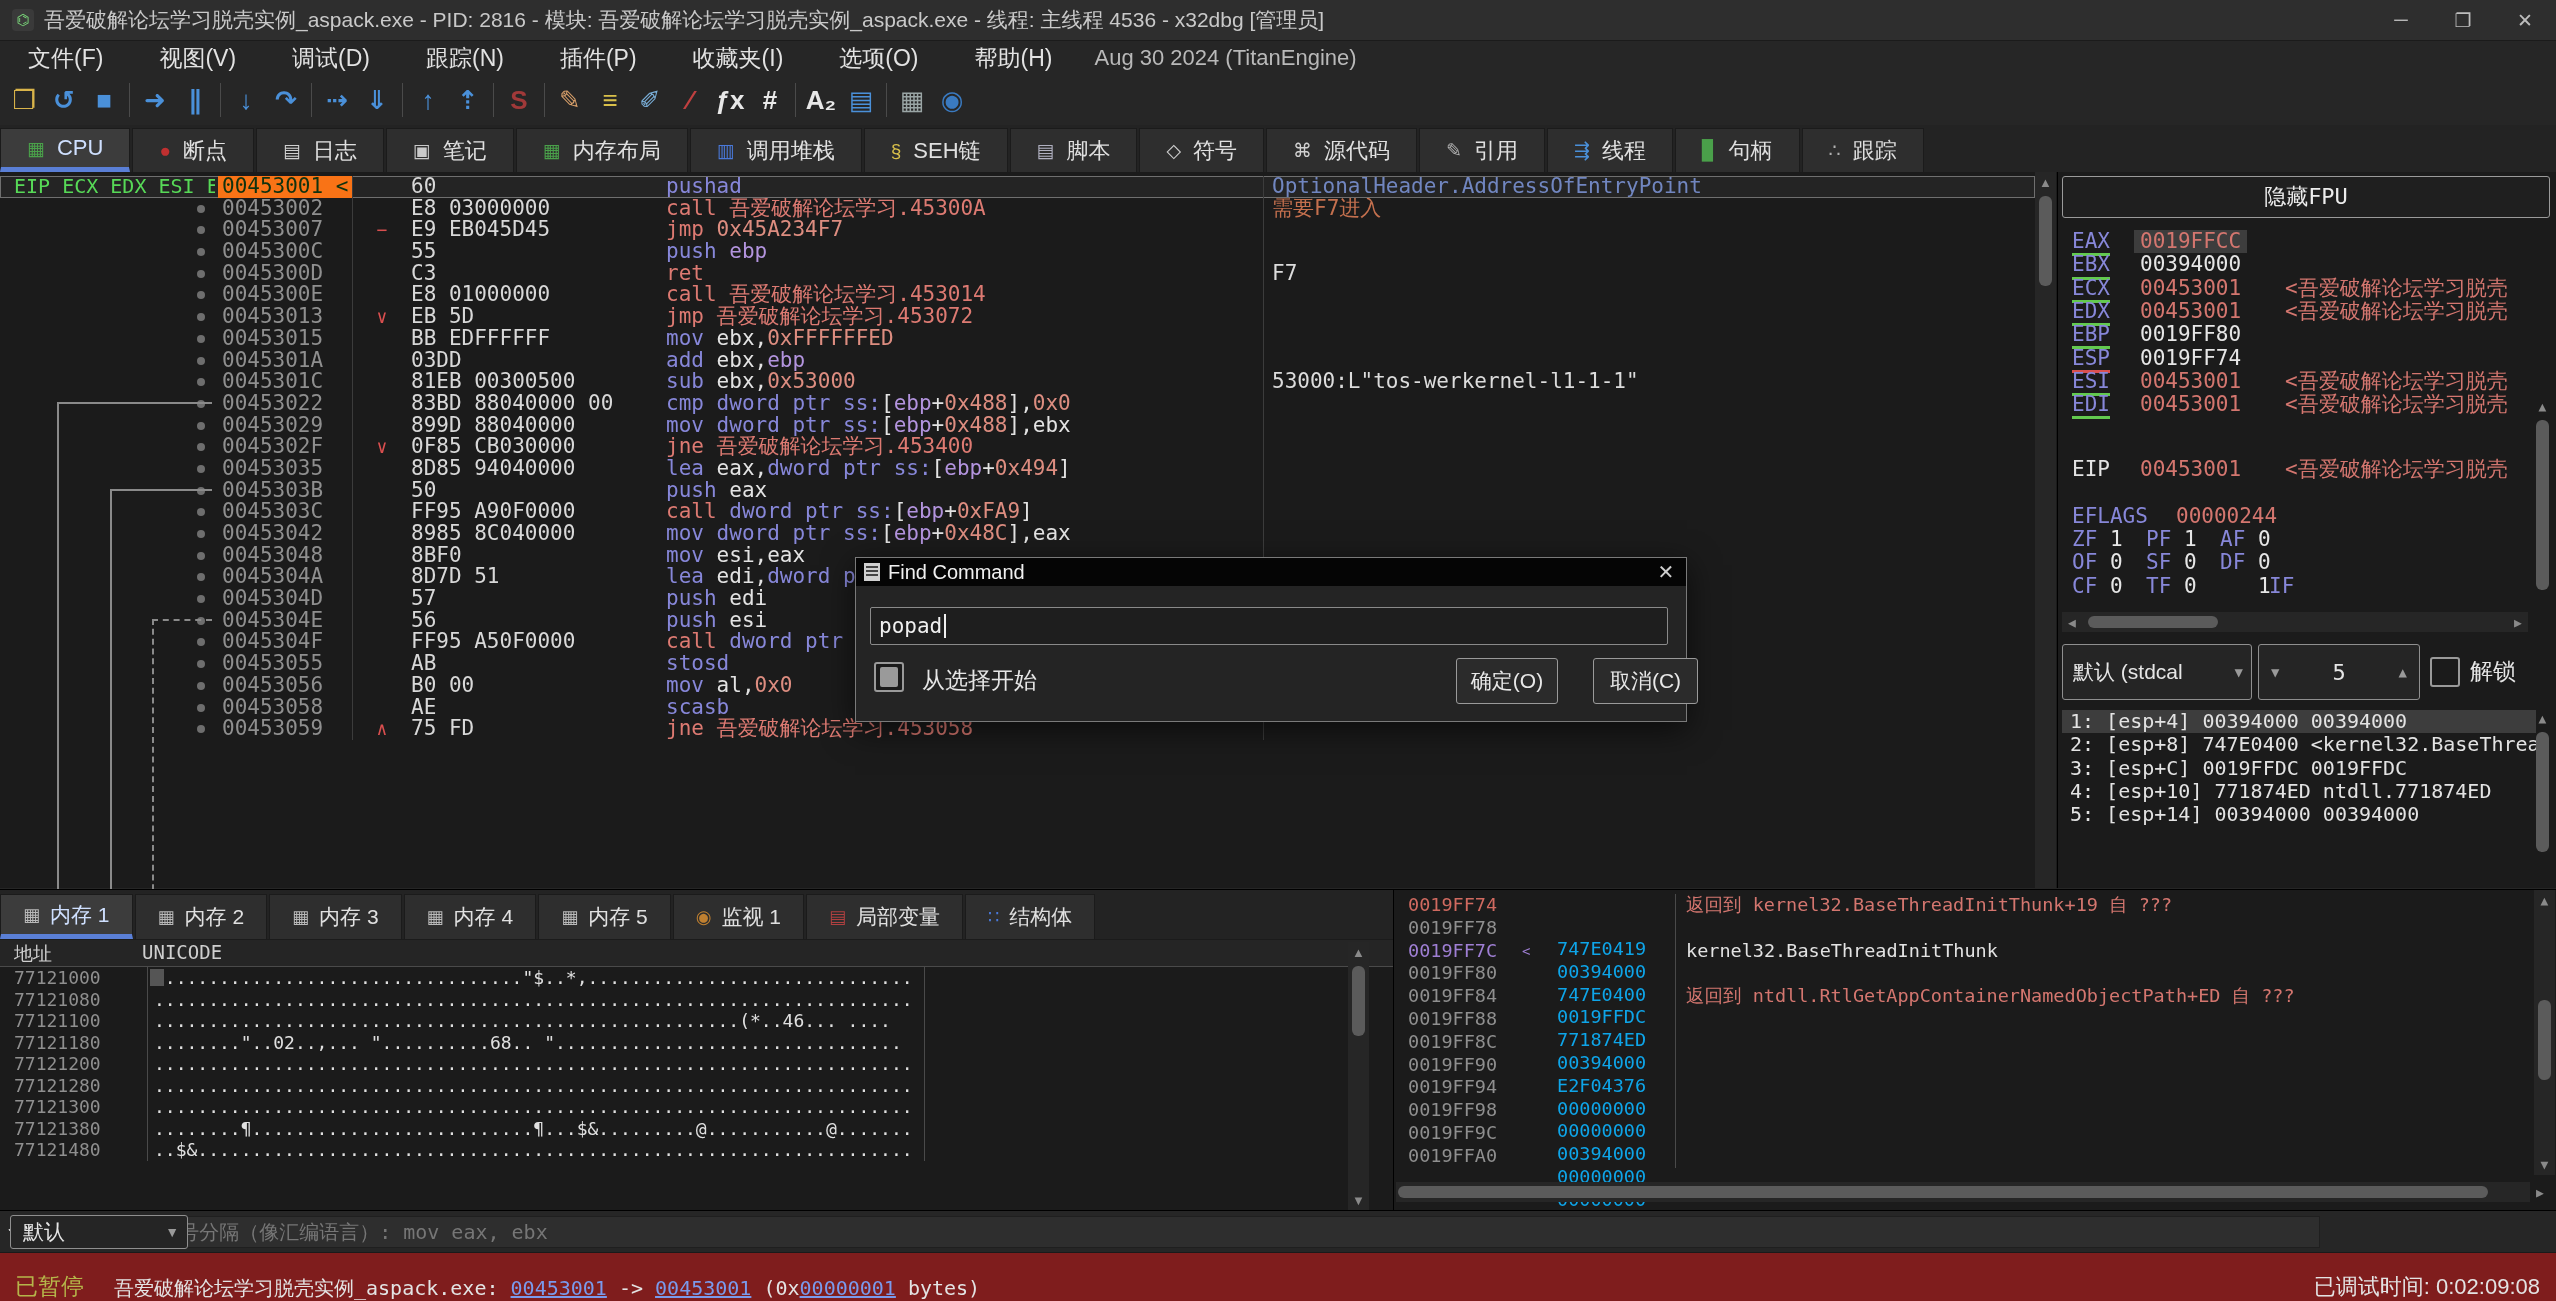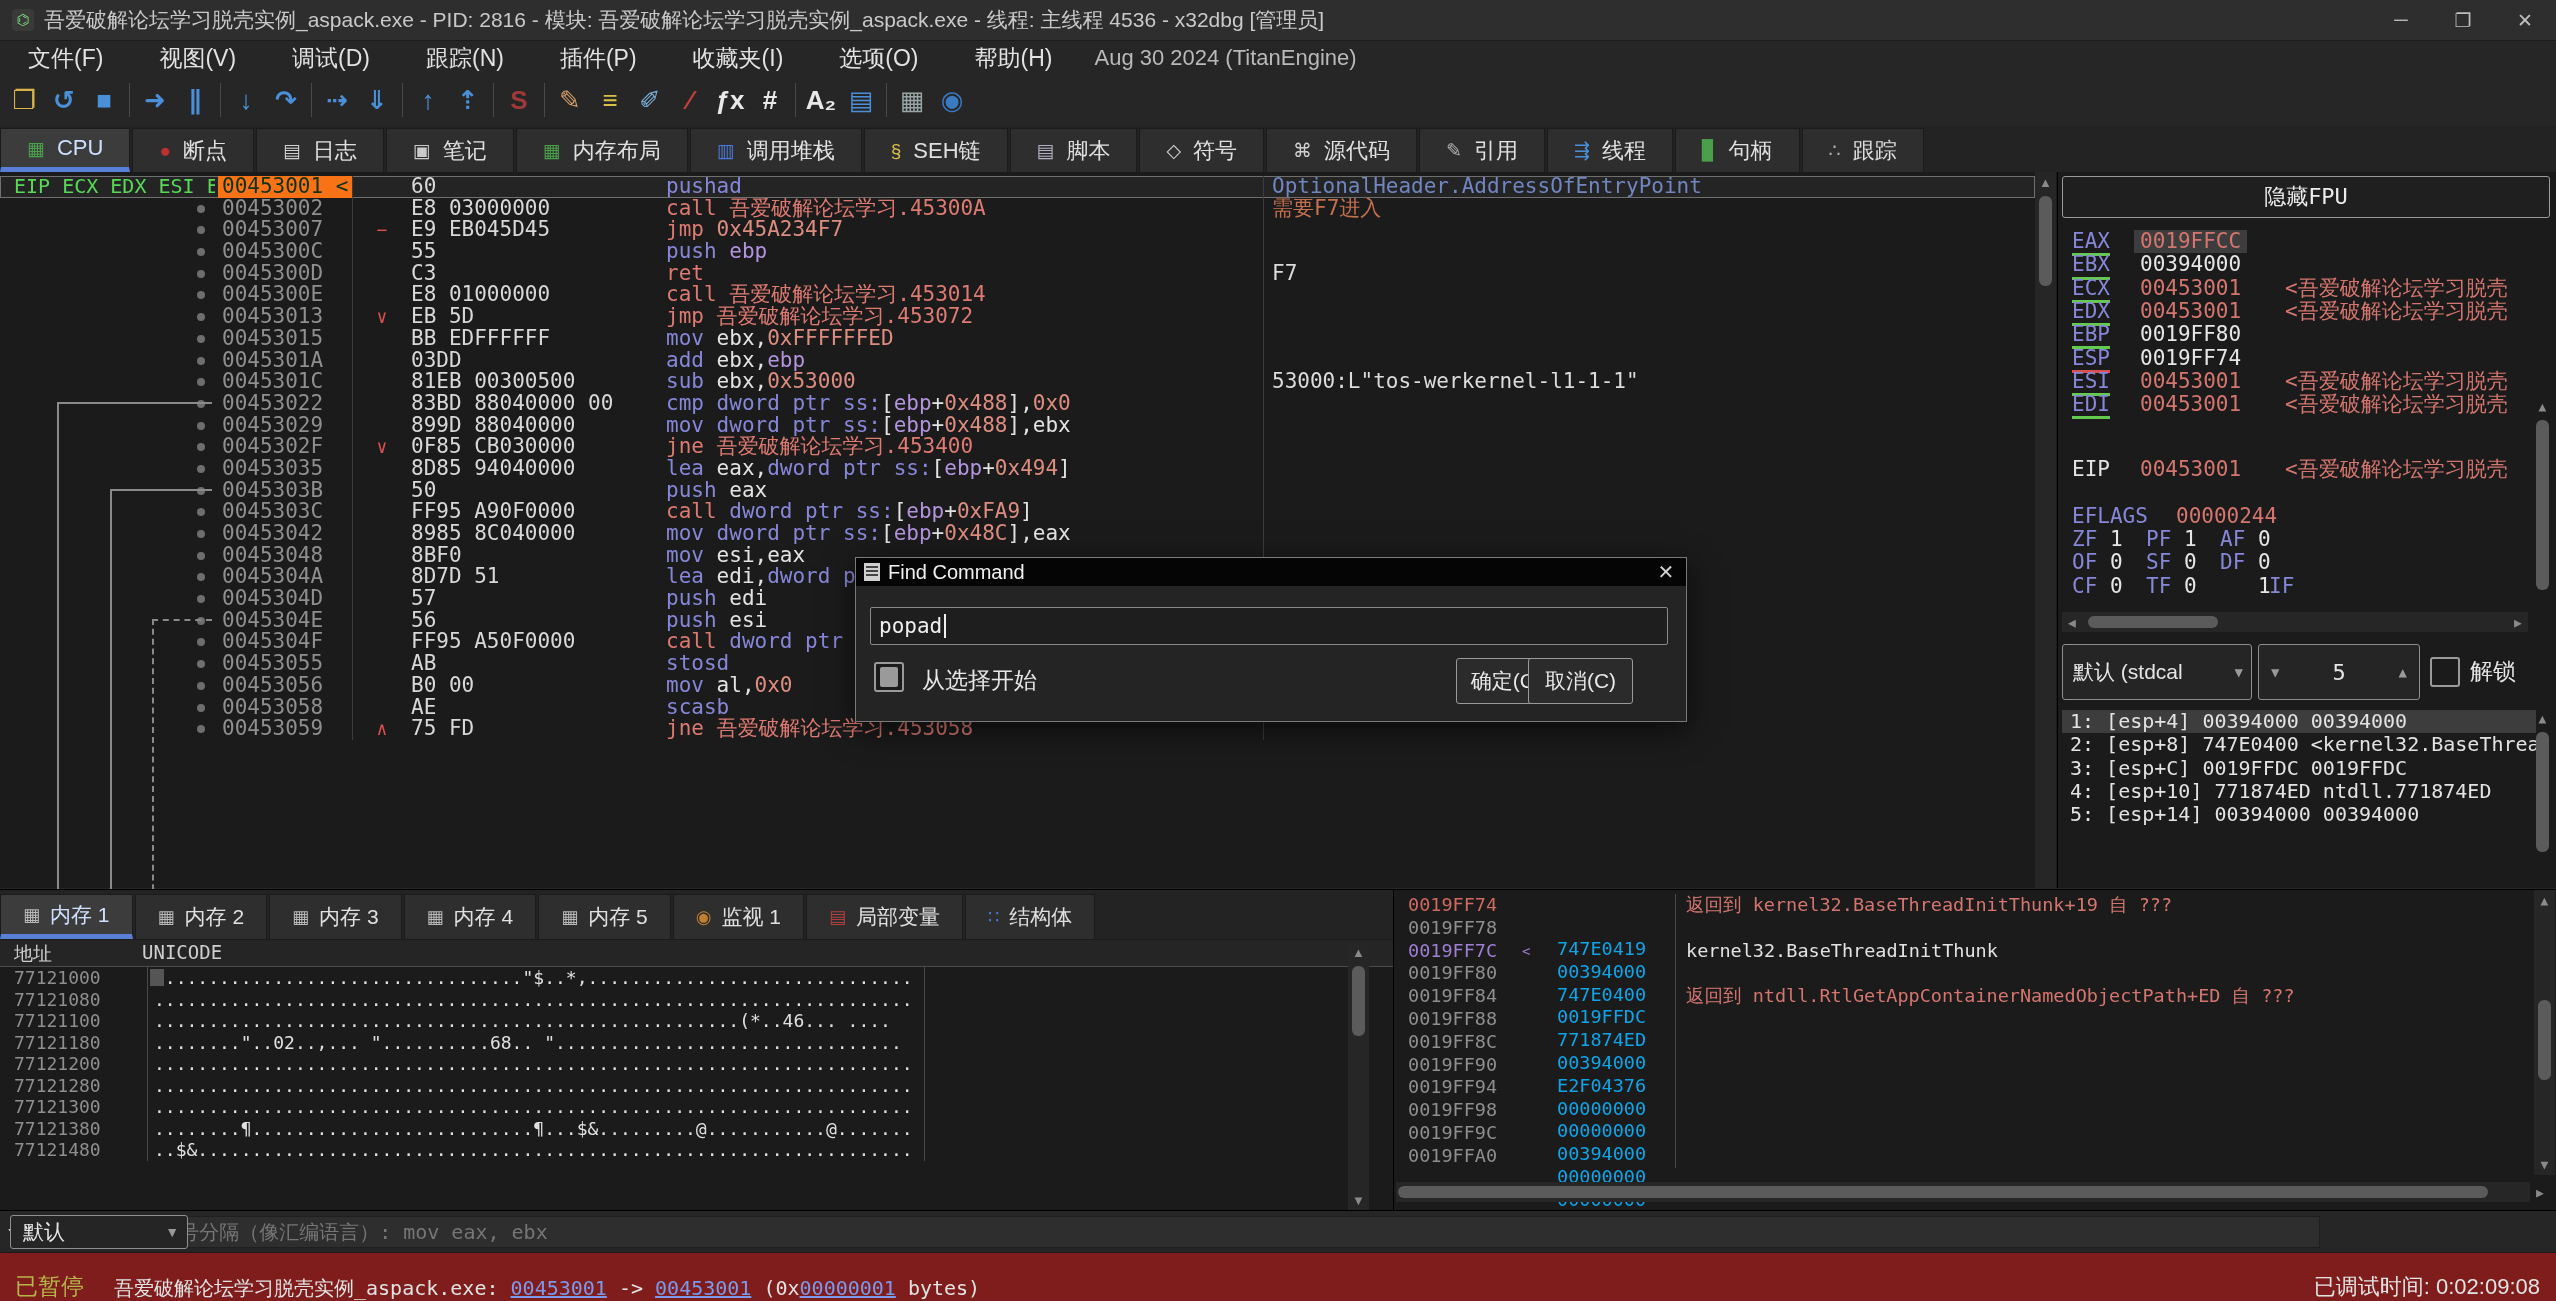--- a/index.html
+++ b/index.html
@@ -893,16 +893,16 @@
       <div class="dlg-title-text">Find Command</div>
       <div class="dlg-close">✕</div>
     </div>
     <div class="dlg-input mono">
       <span>popad</span>
         <span class="caret"></span>
     </div>
     <div class="chk filled" style="left:18px;top:104px;"></div>
     <div class="dlg-chk-label">从选择开始</div>
     <div class="dlg-btn" style="left:600px;width:100px;">确定(O)</div>
-    <div class="dlg-btn" style="left:672px;width:103px;text-align:center;">取消(C)</div>
+    <div class="dlg-btn" style="left:737px;width:103px;text-align:center;">取消(C)</div>
   </div>
 
 </div>
 
 </body></html>

